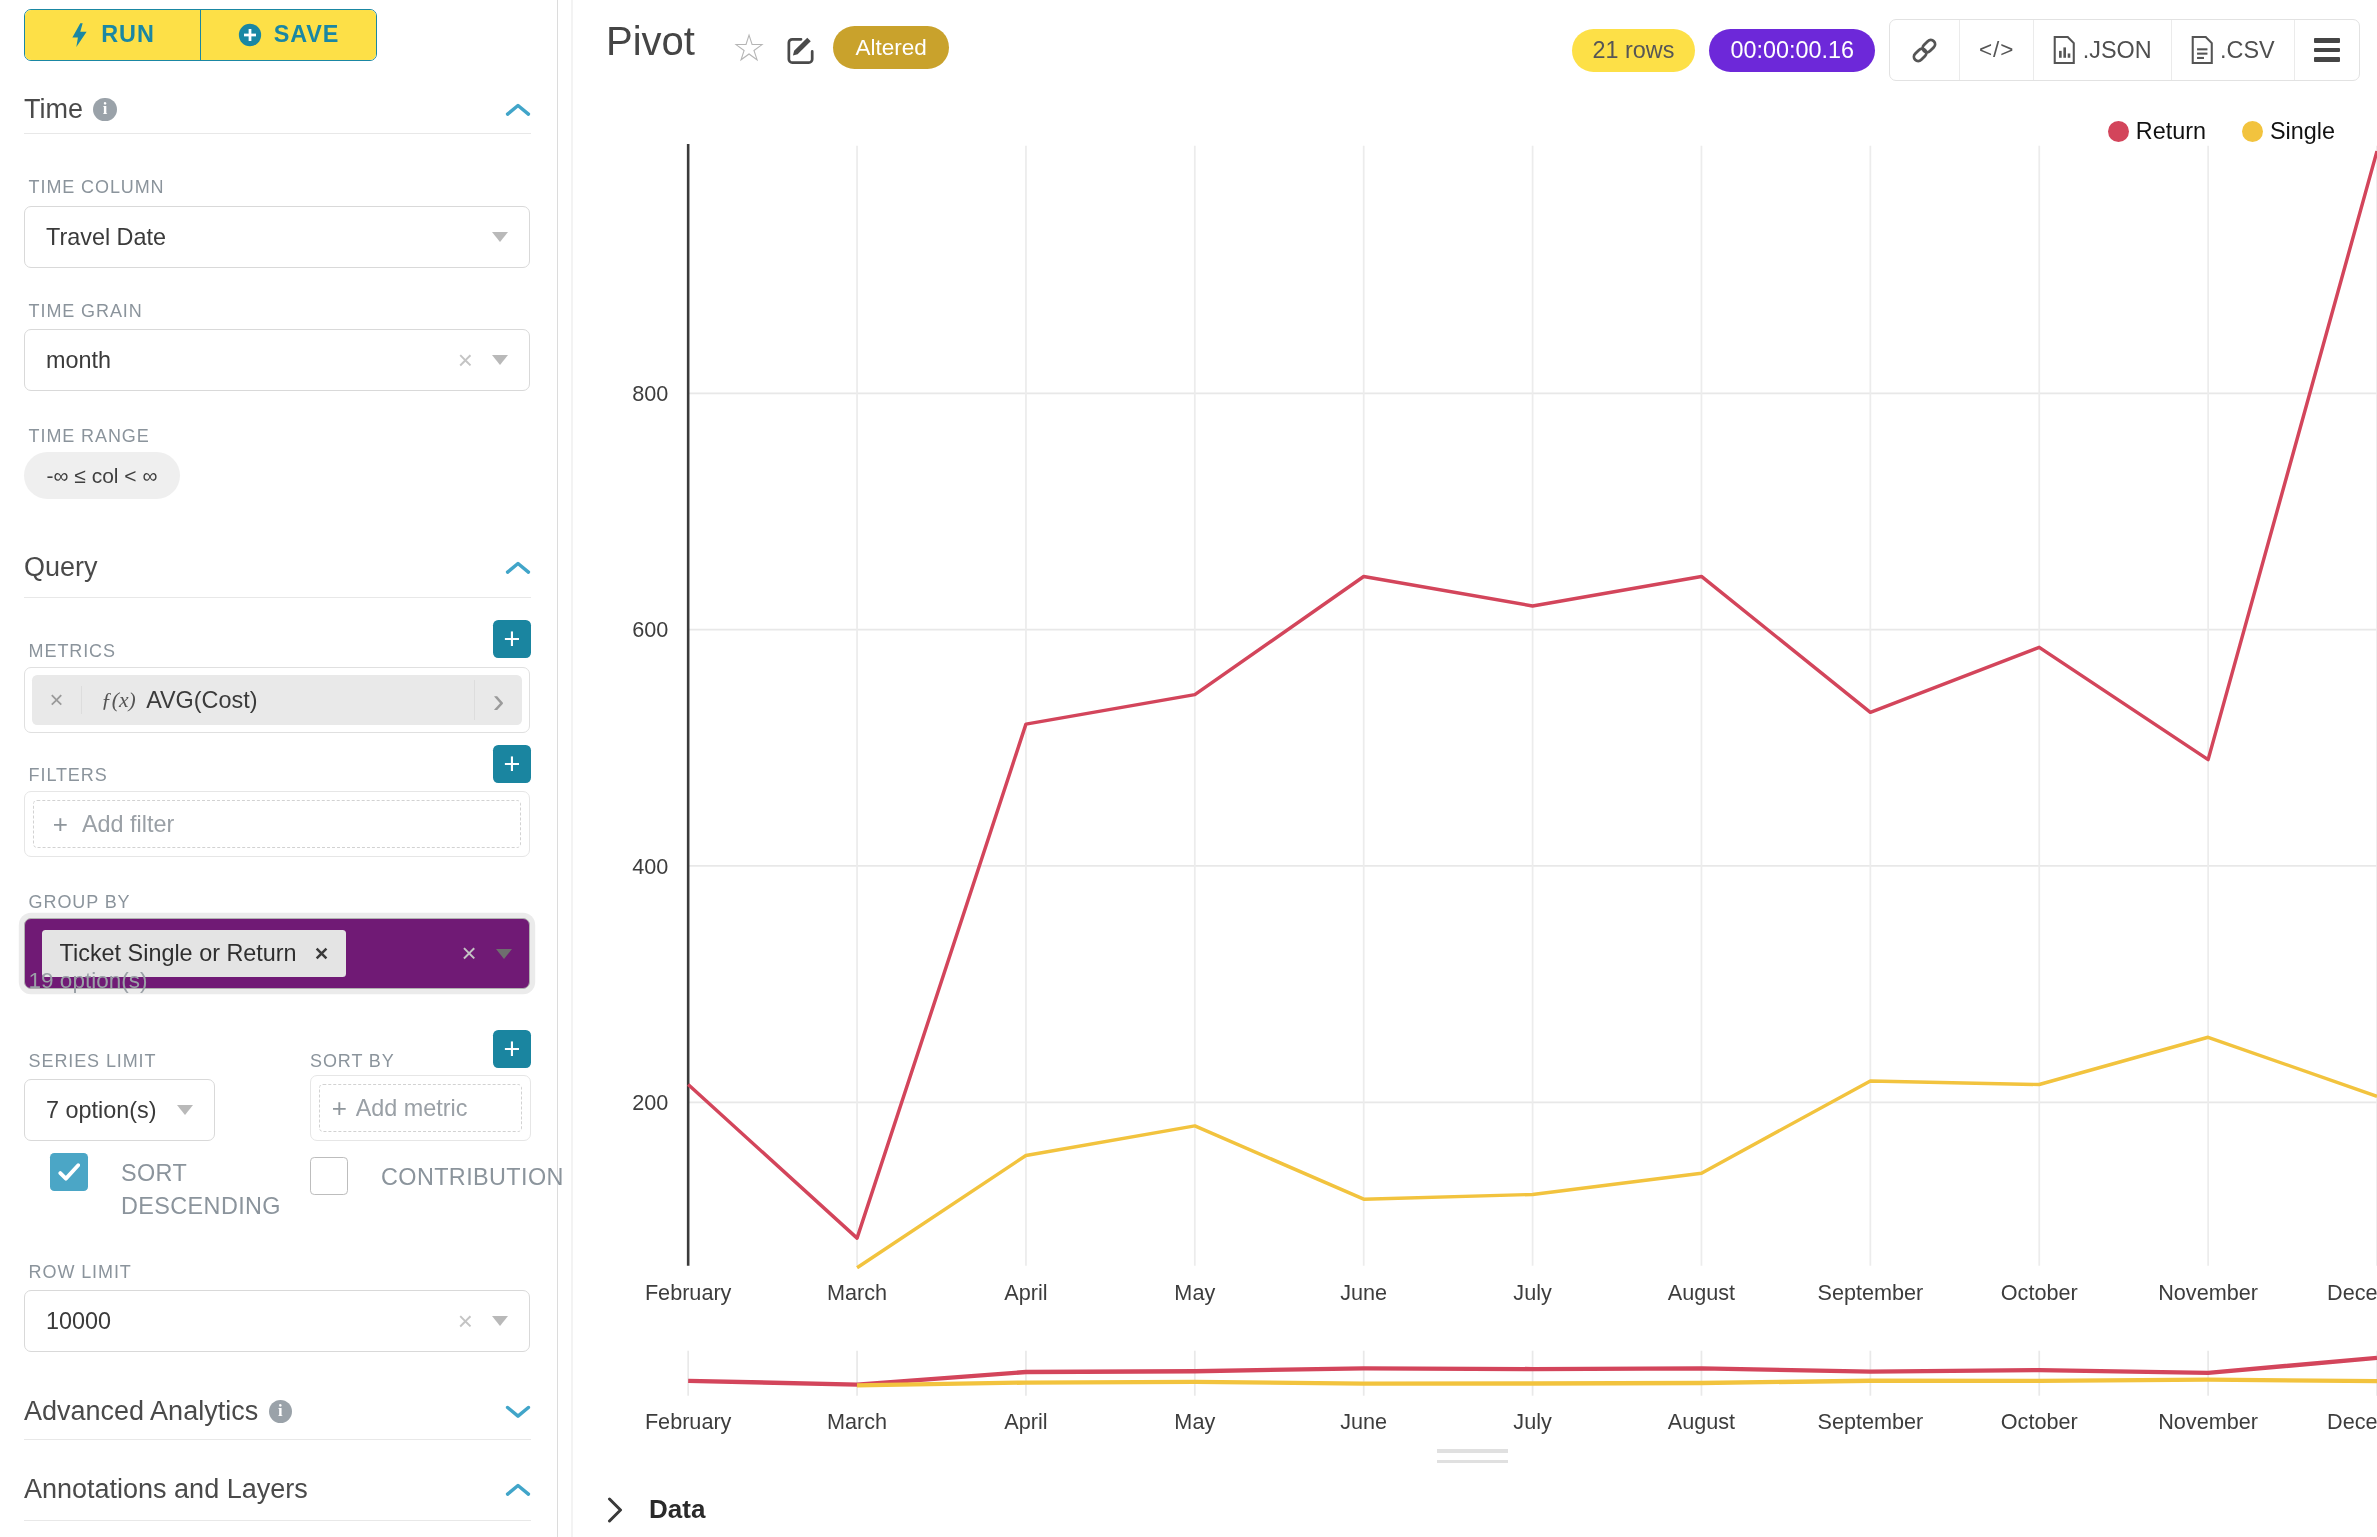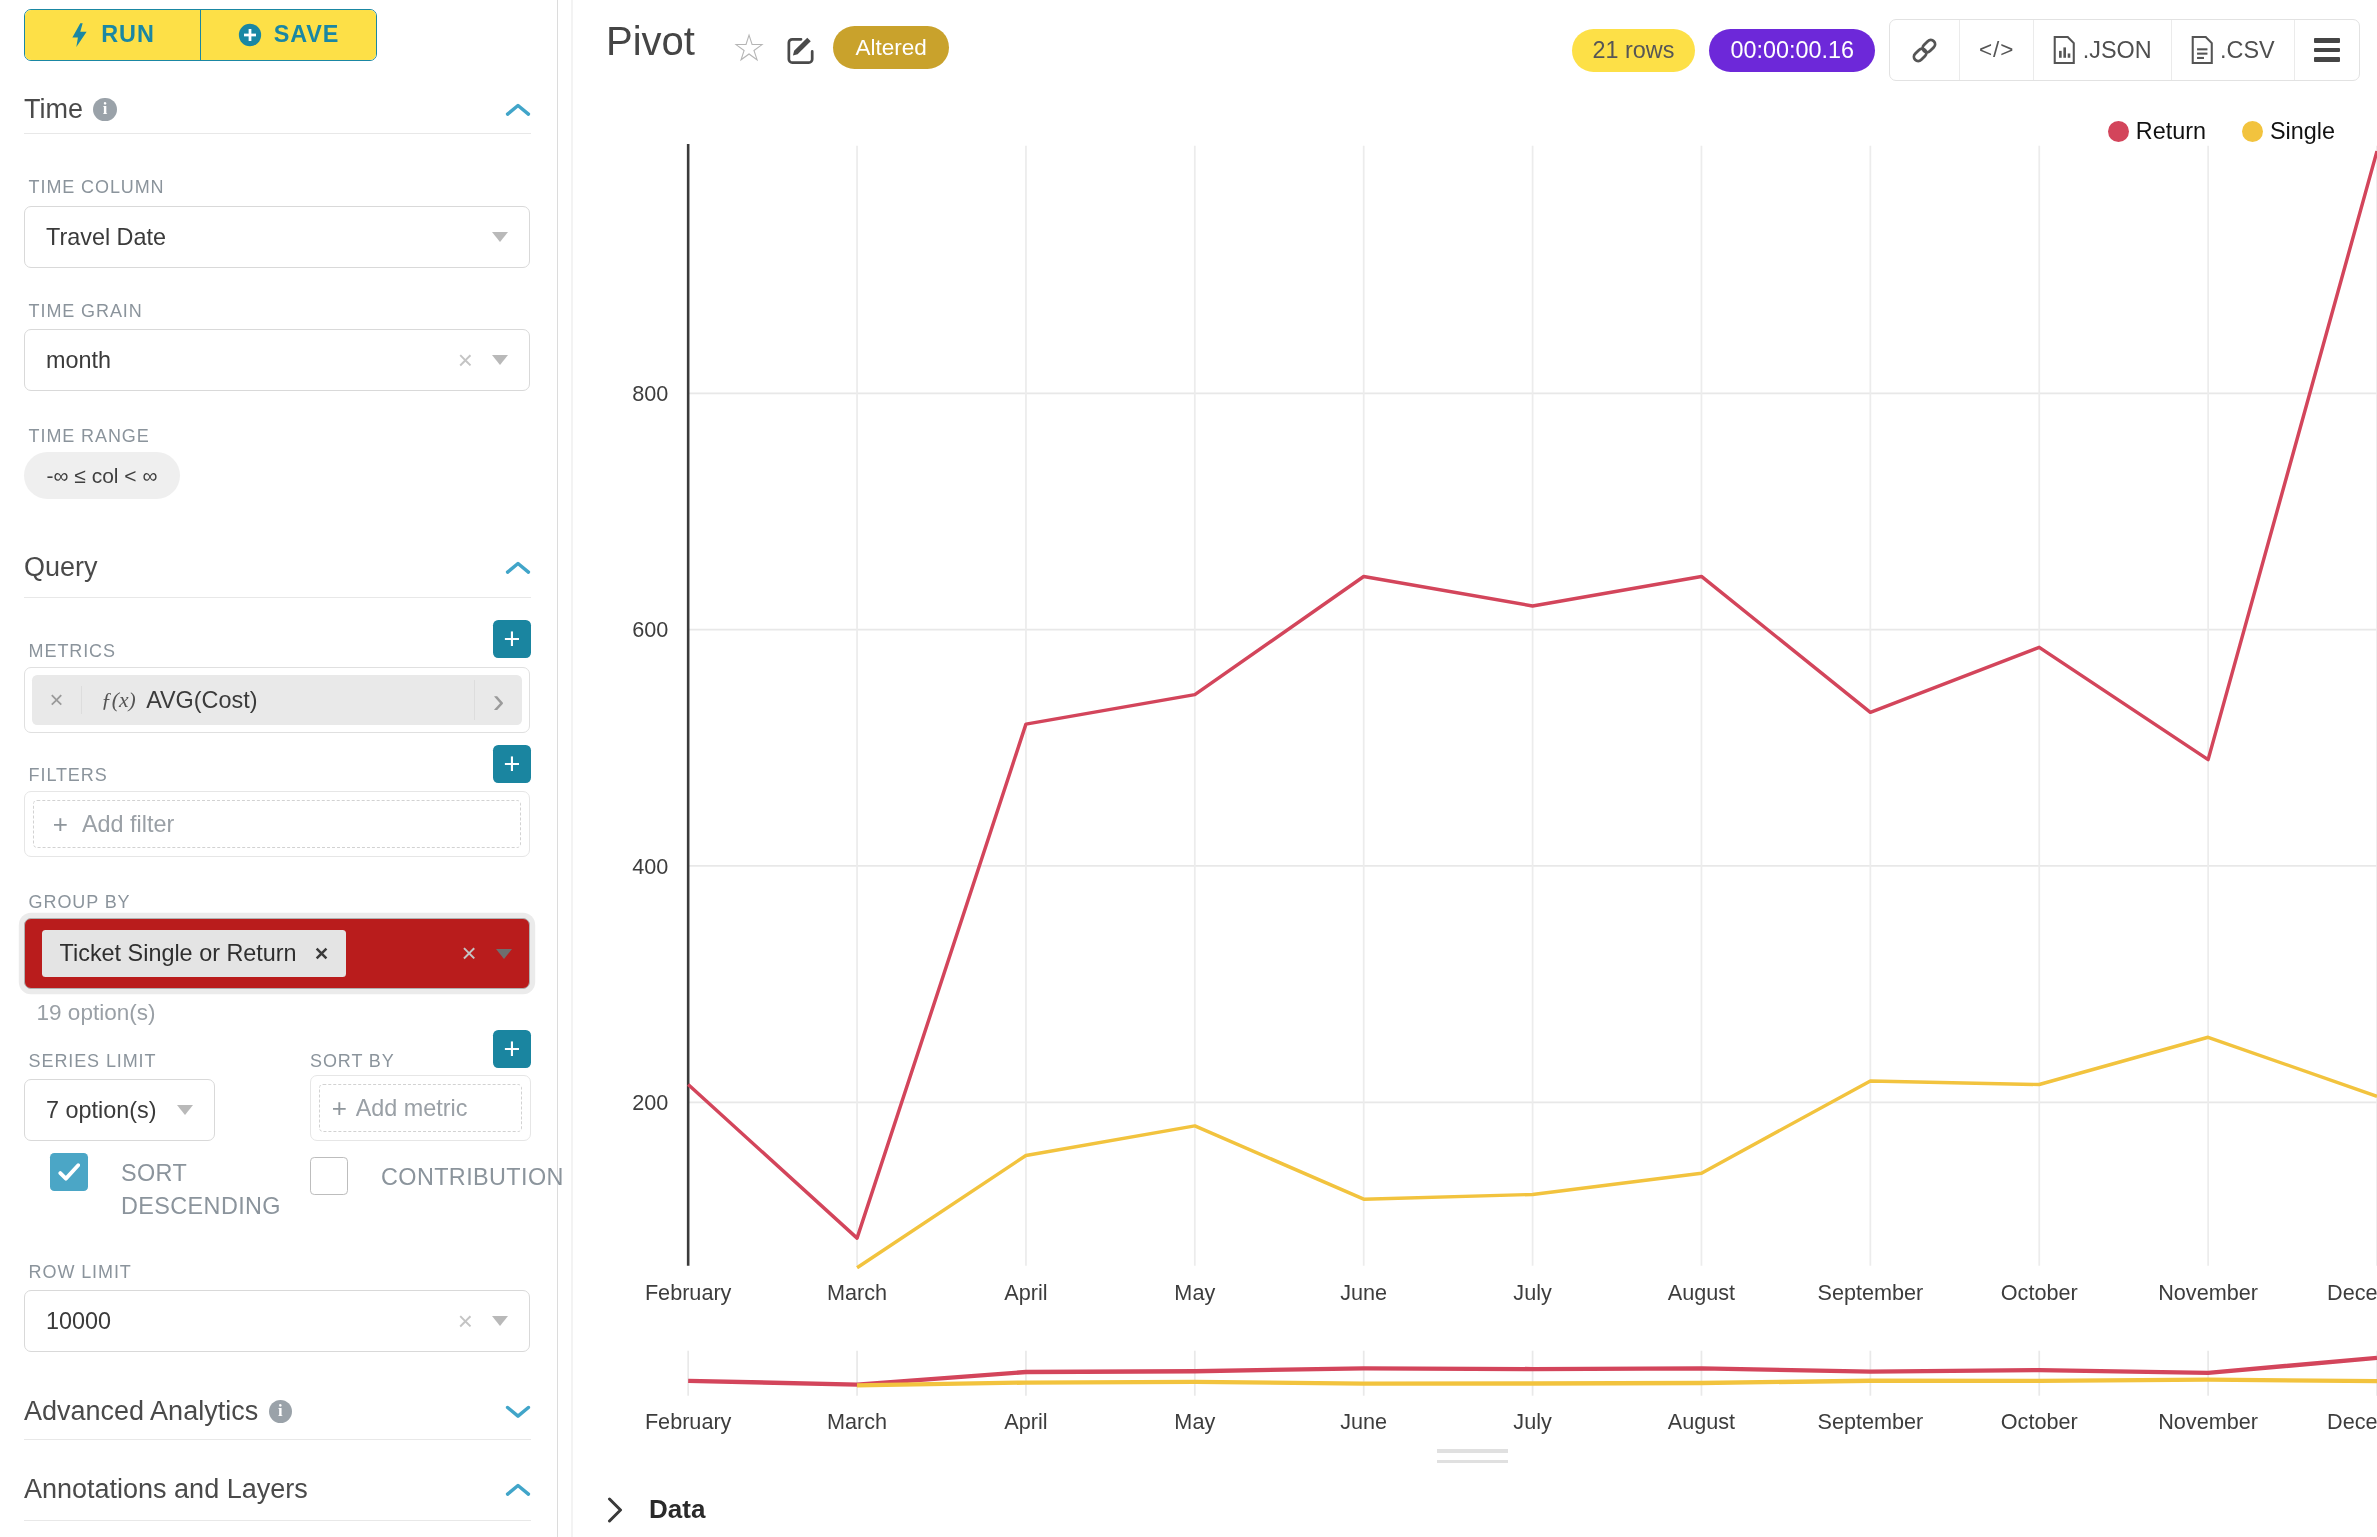--- a/index.html
+++ b/index.html
@@ -64,21 +64,21 @@
                       border-left:1.7px solid #dddddd; }
 
   .dashedwrap { position:absolute; left:24px; width:506px; height:66px;
                 border:0.9px solid #e6e6e6; border-radius:7px; background:#fff; padding:7.8px; }
   .dashedinner { width:100%; height:100%; border:1.7px dashed #d2d2d2; border-radius:4.3px;
                  display:flex; align-items:center; padding:0 19px; gap:14px;
                  color:#9aa0a6; font-size:23.4px; }
   .dashedinner .plus { font-size:26px; color:#8f969c; }
 
   .groupby { position:absolute; left:24px; width:506px; height:71px;
-             border:1.7px solid #b0b0b0; border-radius:7px; background:#b91c1c;
+             border:1.7px solid #b0b0b0; border-radius:7px; background:#701a75;
              box-shadow:0 0 0 5.2px #ebebeb; display:flex; align-items:center; padding:0 17.3px; }
   .tag { background:#e4e4e4; border-radius:3.5px; height:47px; display:inline-flex;
          align-items:center; gap:17.3px; padding:0 17.3px; font-size:23.4px; color:#2f2f2f; }
   .tag .tx { font-size:18px; font-weight:700; color:#3a3a3a; }
   .hint { position:absolute; left:28.6px; font-size:22.5px; color:#9aa0a6; }
 
   .checkrow { position:absolute; display:flex; gap:33px; }
   .checkbox { width:38px; height:38px; border-radius:4.3px; flex:0 0 auto; }
   .checkbox.checked { background:#4ba6c6; display:flex; align-items:center; justify-content:center; }
   .checkbox.unchecked { background:#fff; border:1.7px solid #bdbdbd; }
@@ -208,21 +208,21 @@
   <div class="fieldlabel" style="top:892px;">GROUP BY</div>
   <div class="groupby" style="top:918px;">
     <span class="tag">
       <span>Ticket Single or Return</span>
       <span class="tx">✕</span>
     </span>
     <span class="grow" style="flex:1;"></span>
     <span class="clear-x">×</span>
     <span class="caret dark"></span>
   </div>
-  <div class="hint" style="top:1000px;margin-left:8px;">19 option(s)</div>
+  <div class="hint" style="top:968px;">19 option(s)</div>
 
   <div class="fieldlabel" style="top:1051px;">SERIES LIMIT</div>
   <div class="fieldlabel col2" style="top:1051px;">SORT BY</div>
   <div class="plus-btn" style="left:493px; top:1030px;">
     <span>+</span>
   </div>
   <div class="select" style="top:1079px; width:191px;">
     <span class="grow">7 option(s)</span>
     <span class="caret"></span>
   </div>

